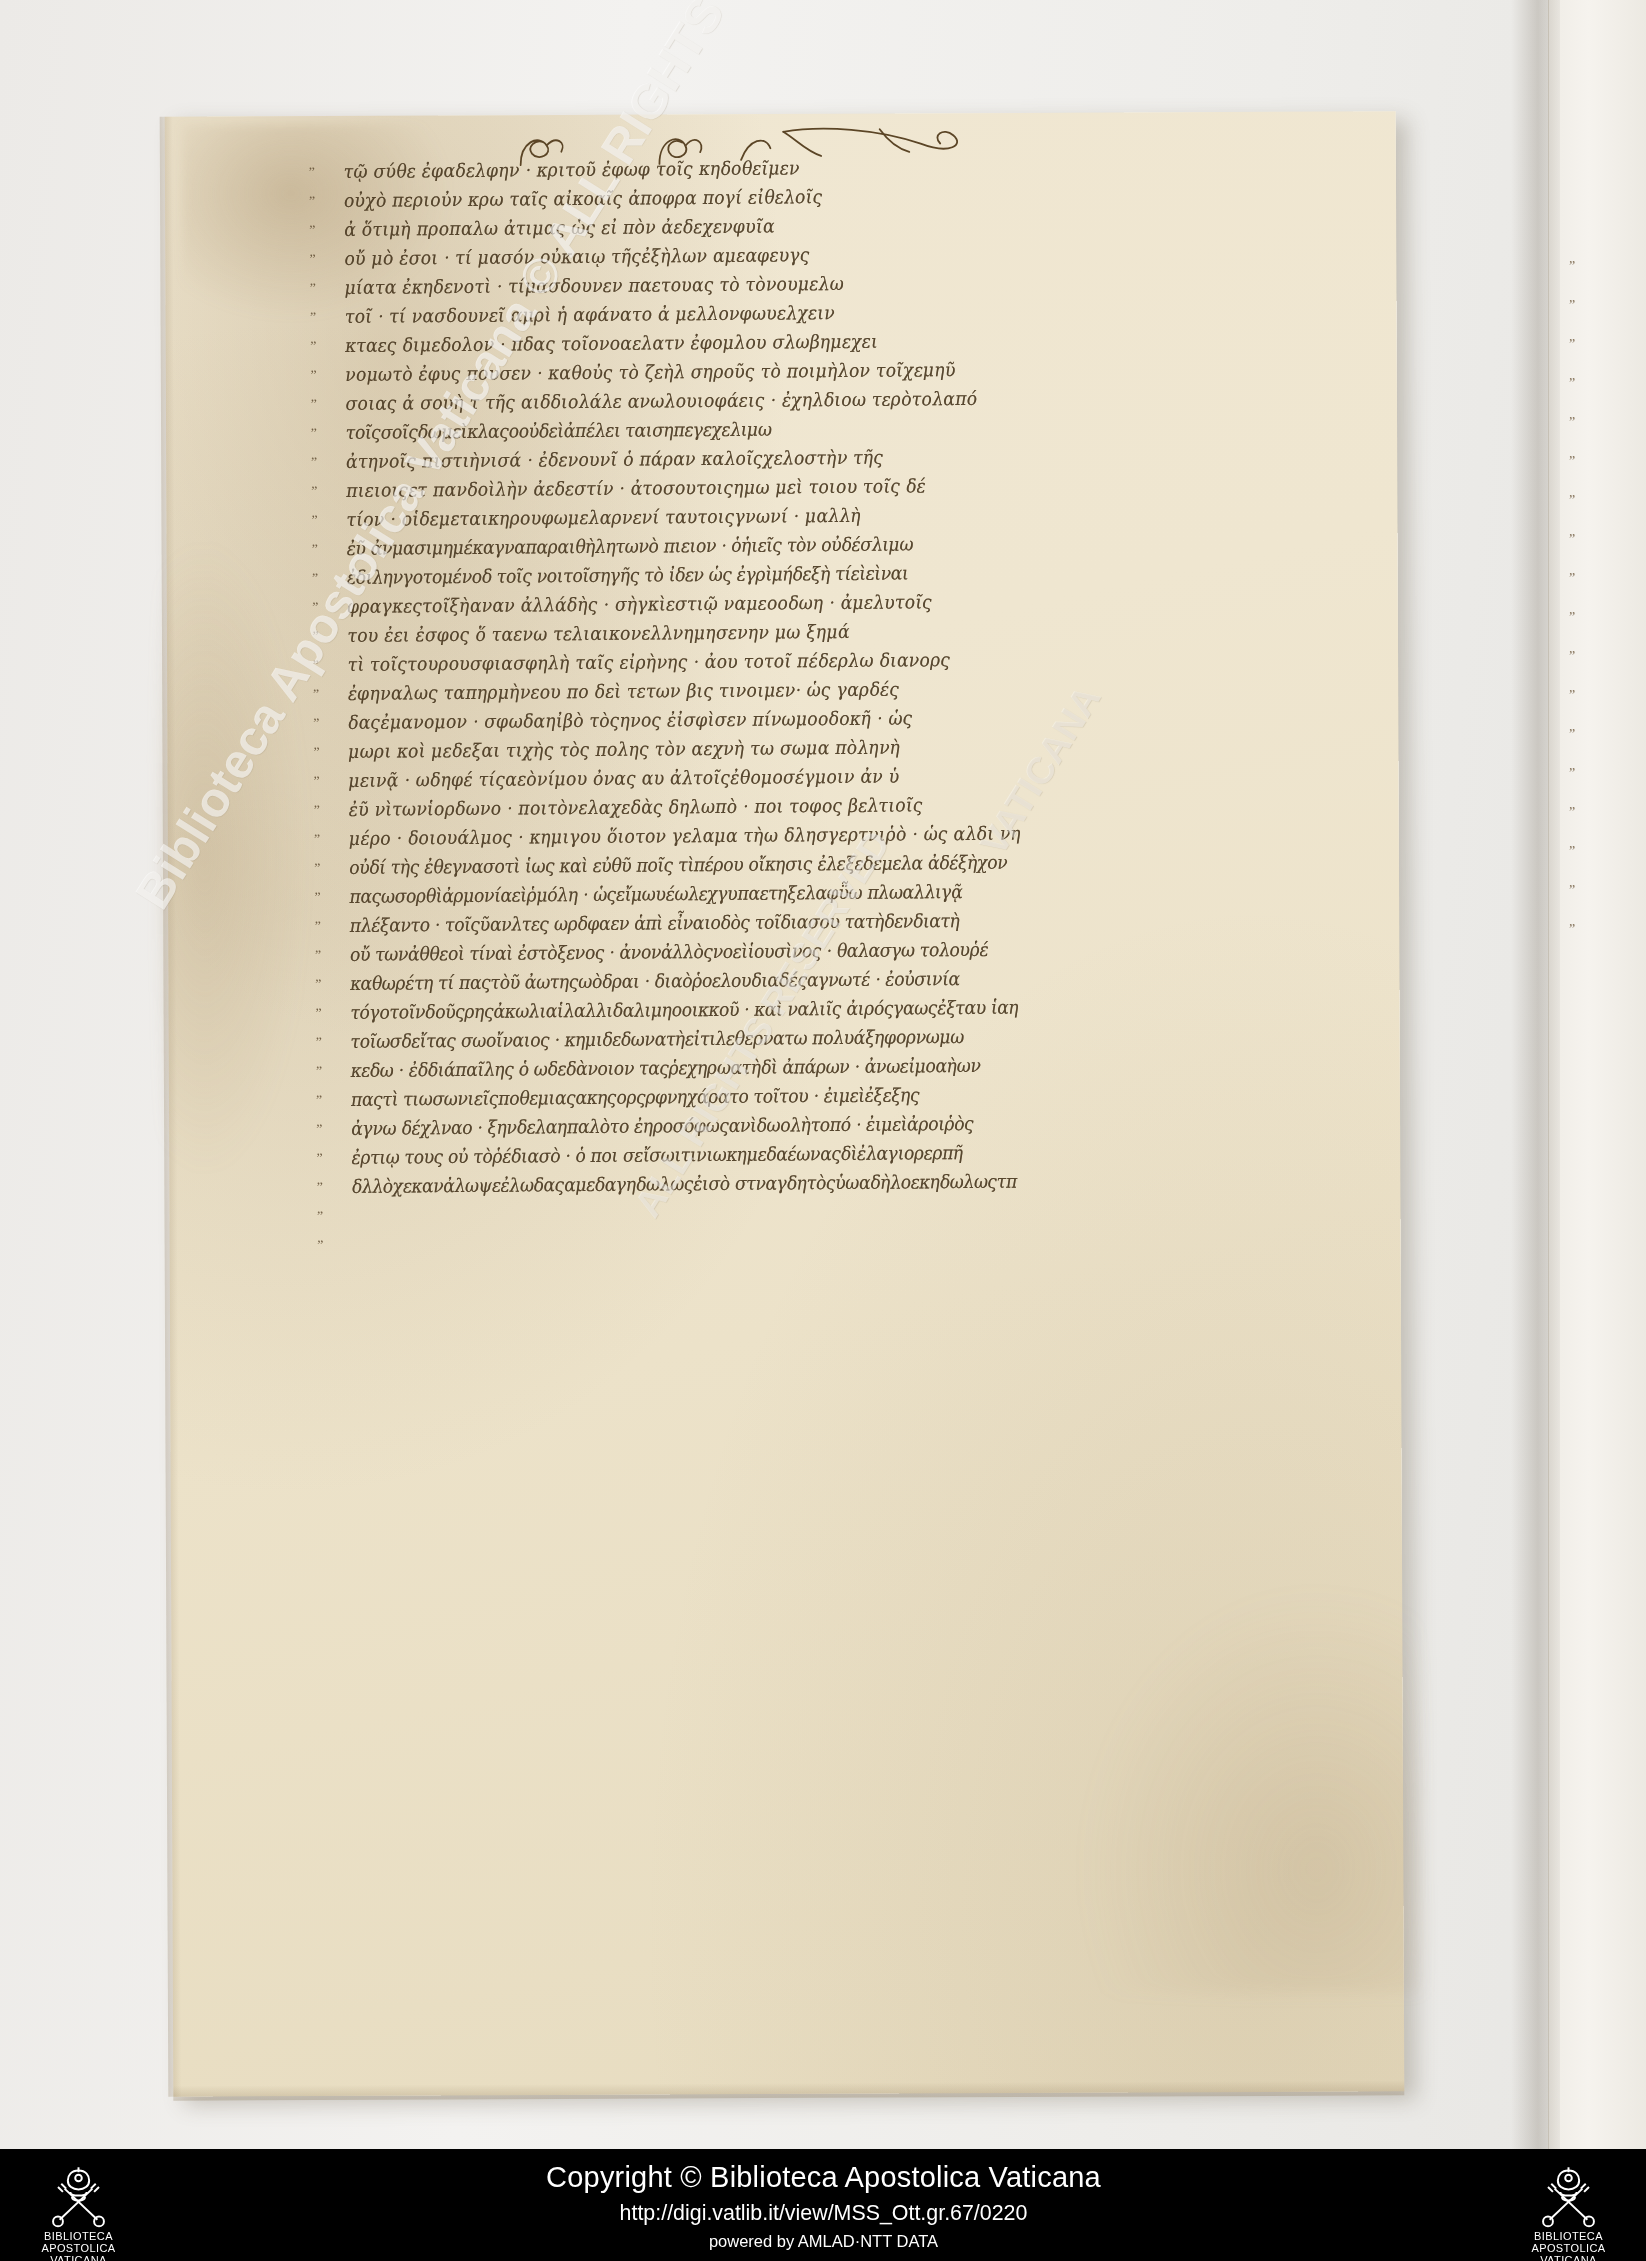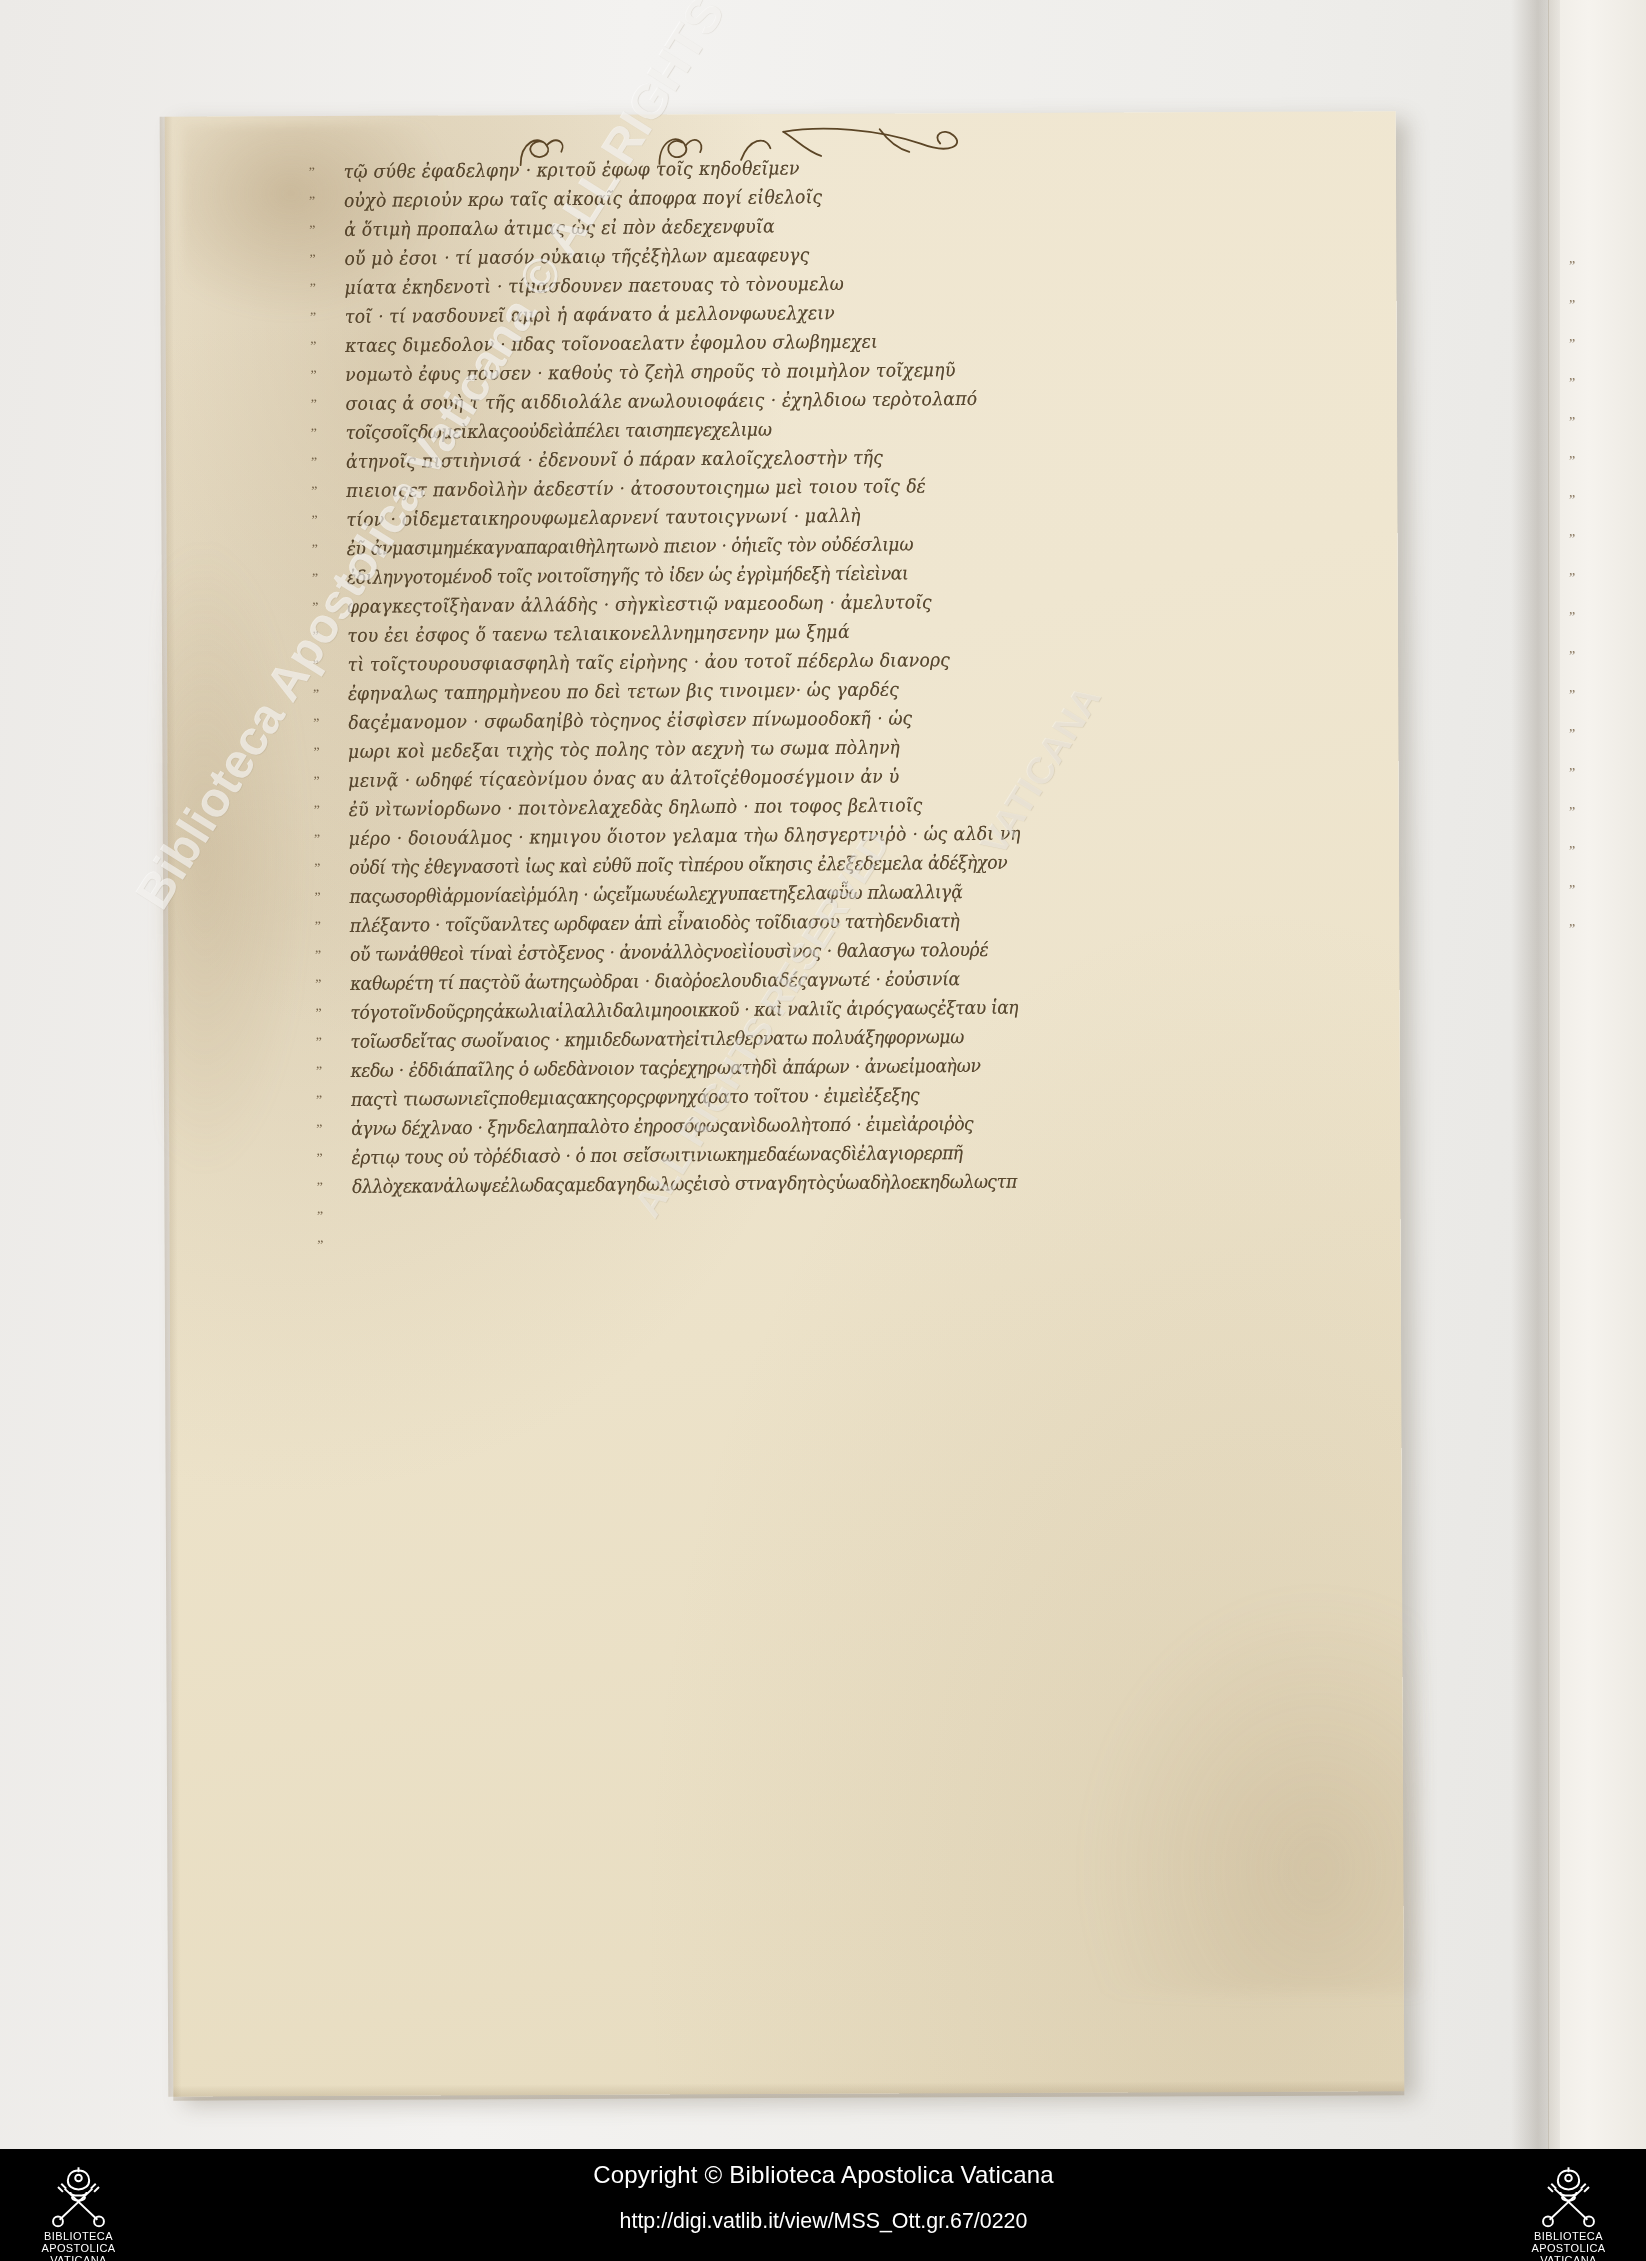--- a/index.html
+++ b/index.html
@@ -184,23 +184,23 @@
     background: #000000;
     color: #ffffff;
   }
   #footer-center {
     position: absolute;
     left: 247px; top: 11.5px;
     width: 1153px;
     text-align: center;
   }
   #copyright-line {
-    font-size: 24px;
+    font-size: 29px;
     letter-spacing: 0.2px;
-    margin-bottom: 20px;
+    margin-bottom: 7px;
   }
   #url-line {
     font-size: 21.4px;
     margin-bottom: 6.6px;
   }
   #powered-line {
     font-size: 16.5px;
   }
   .crest {
     position: absolute;
@@ -314,20 +314,21 @@
         <path d="M33 34 C33 40 53 40 53 34"></path>
         <path d="M35 40 C35 46 51 46 51 40"></path>
       </g>
     </svg>
     <div class="crest-label">BIBLIOTECA APOSTOLICA VATICANA</div>
   </div>
 
   <div id="footer-center">
     <div id="copyright-line">Copyright © Biblioteca Apostolica Vaticana</div>
     <div id="url-line">http://digi.vatlib.it/view/MSS_Ott.gr.67/0220</div>
+    <div id="powered-line">powered by AMLAD·NTT DATA</div>
   </div>
 
   <div class="crest right">
     <svg width="71" height="64" viewBox="0 0 86 78">
       <g stroke="#ffffff" fill="none" stroke-width="2.4">
         <path d="M43 8 C34 8 30 14 30 20 C30 27 36 31 43 31 C50 31 56 27 56 20 C56 14 52 8 43 8 Z"></path>
         <path d="M43 4 L43 10"></path>
         <circle cx="43" cy="17" r="4"></circle>
         <path d="M20 68 L60 30"></path>
         <path d="M66 68 L26 30"></path>

